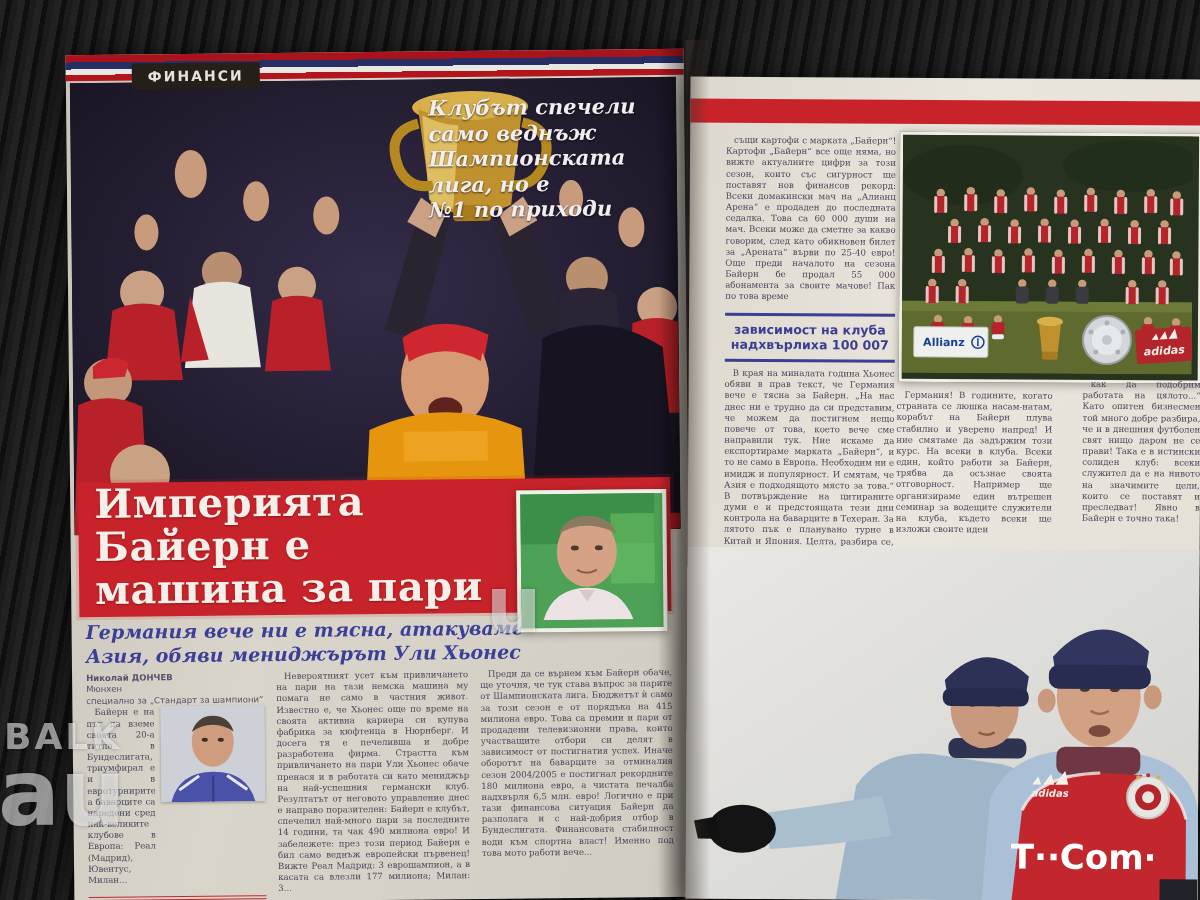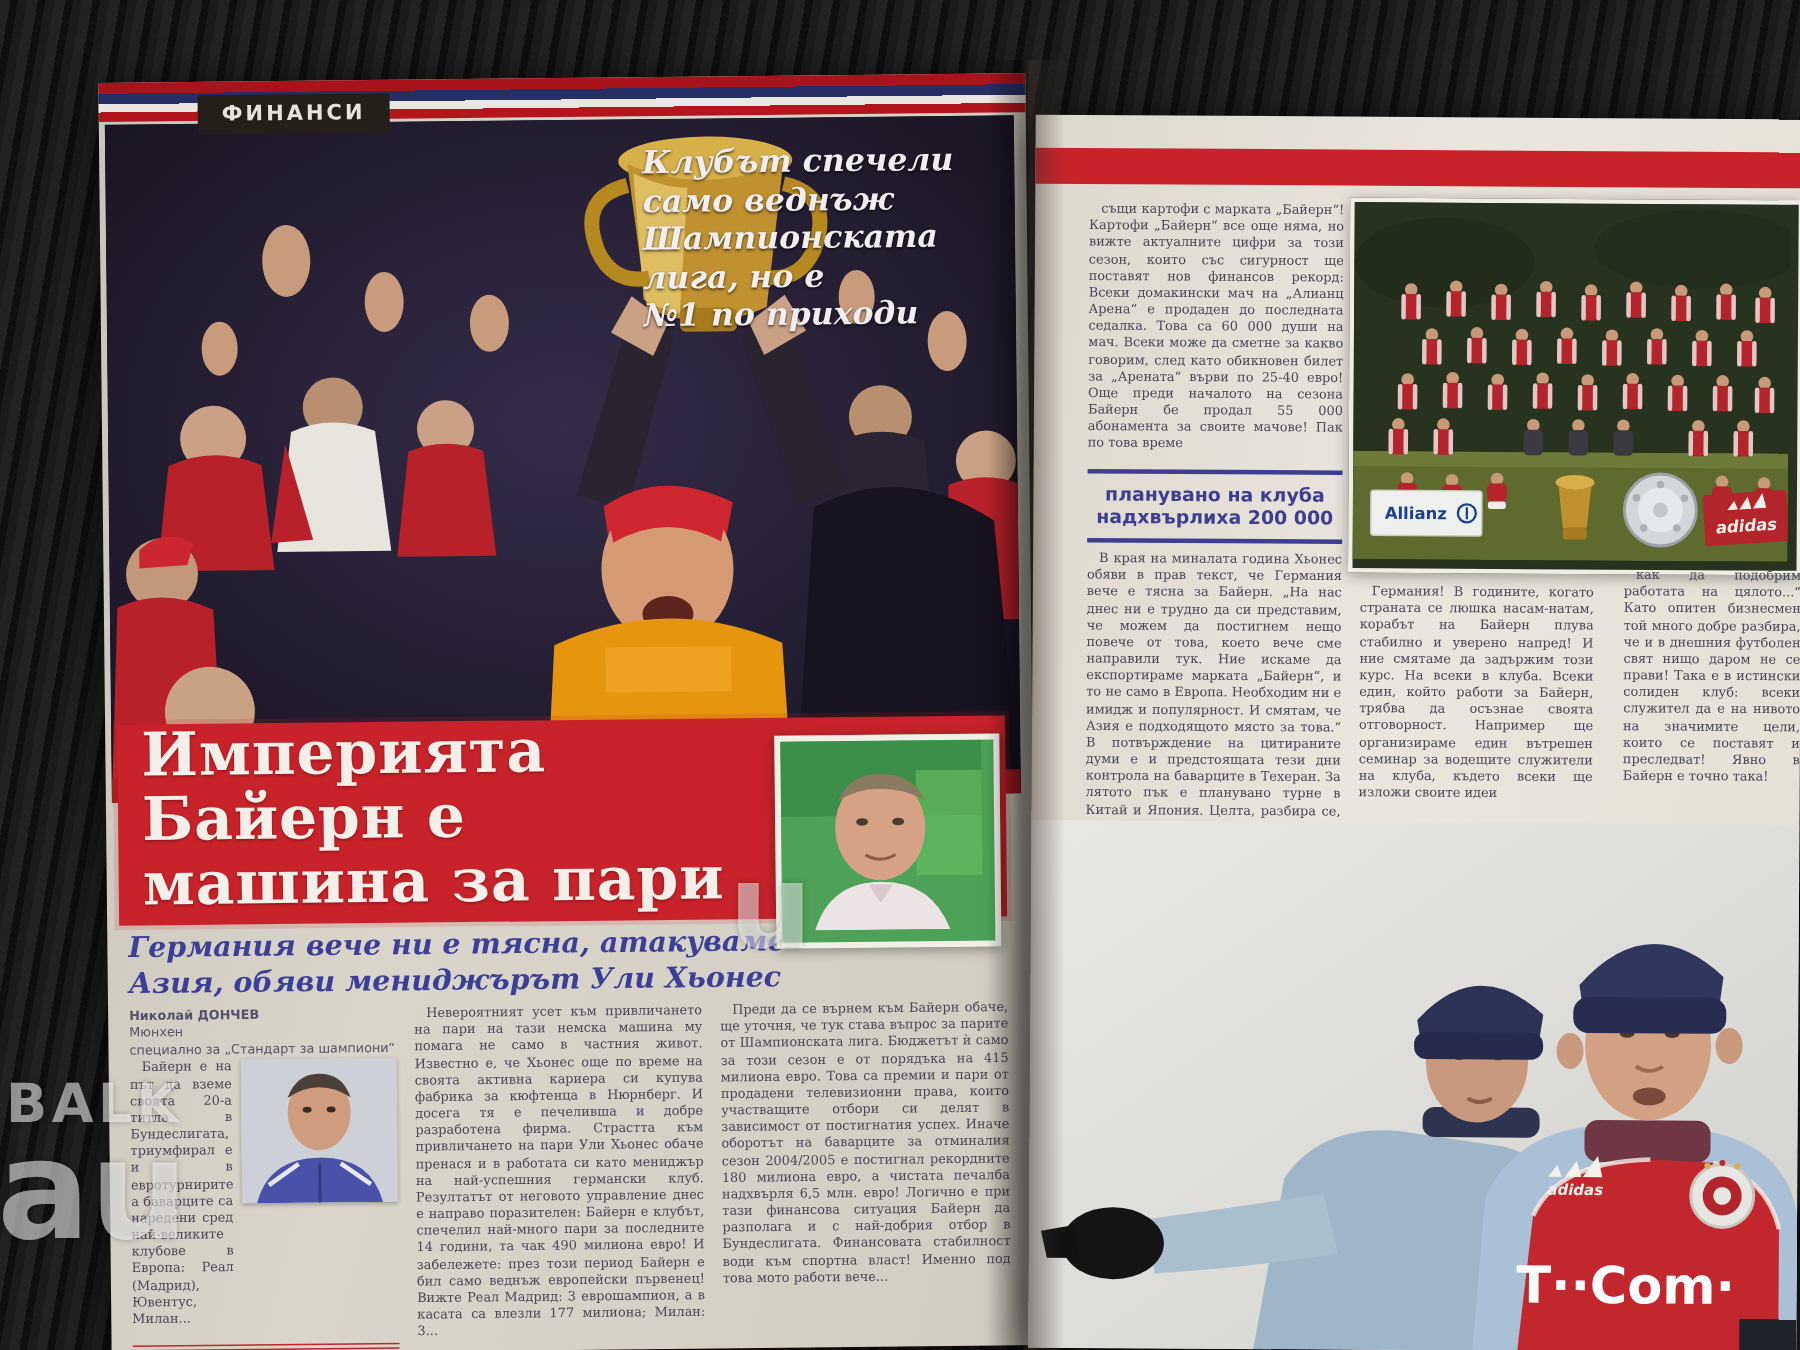--- a/index.html
+++ b/index.html
@@ -40,21 +40,21 @@
   .portrait{float:right;width:104px;height:96px;margin:0 0 4px 6px;background:#cfd0d4;box-shadow:0 1px 3px rgba(0,0,0,.3);}
   .rulebox{border-top:4px double #c0272e;border-bottom:4px double #c0272e;padding:5px 2px;margin:8px 0 5px 0;
     text-align:center;}
   .bluebox{border-top:3px solid #3d3e92;border-bottom:3px solid #3d3e92;padding:6px 2px;margin:7px 0 6px 0;text-align:center;}
   .bluebox .bl{color:#3d3e92;font-weight:bold;font-size:12.6px;line-height:1.25;font-family:"DejaVu Sans",sans-serif;}
   
   .redband{position:absolute;left:0;top:22px;width:100%;height:24px;background:#c8232a;}
   .rcol1{position:absolute;left:36px;top:58px;width:170px;height:640px;}
   .teamphoto{position:absolute;left:210px;top:54px;width:296px;height:244px;background:#27331f;
     border:3px solid #f0ede4;box-shadow:0 2px 10px rgba(0,0,0,.35);}
-  .rcol2{position:absolute;left:218px;top:312px;width:156px;height:152px;}
+  .rcol2{position:absolute;left:208px;top:312px;width:156px;height:152px;}
   .rcol3{position:absolute;left:394px;top:300px;width:118px;height:170px;overflow:hidden;}
   .training{position:absolute;left:0;top:470px;width:512px;height:352px;overflow:hidden;}
   
   .wm{position:absolute;z-index:60;color:rgba(255,255,255,.55);pointer-events:none;
     font-family:"DejaVu Sans",sans-serif;font-weight:bold;text-shadow:0 0 4px rgba(0,0,0,.25);}
   .wm1{left:4px;top:716px;font-size:36px;letter-spacing:3px;}
   .wm2{left:-2px;top:748px;font-size:92px;line-height:1;}
   .wm3{left:2px;top:842px;font-size:56px;line-height:1;color:rgba(255,255,255,.4);}
   .wm4{left:486px;top:560px;font-size:78px;color:rgba(255,255,255,.5);}
   svg{display:block;}
@@ -209,22 +209,22 @@
   </div>
 
   <div class="page page-right">
     <div class="redband"></div>
 
     <div class="rcol1">
       <div class="t">
           <p>същи картофи с марката „Байерн“! Картофи „Байерн“ все още няма, но вижте актуалните цифри за този сезон, които със сигурност ще поставят нов финансов рекорд: Всеки домакински мач на „Алианц Арена“ е продаден до последната седалка. Това са 60 000 души на мач. Всеки може да сметне за какво говорим, след като обикновен билет за „Арената“ върви по 25-40 евро! Още преди началото на сезона Байерн бе продал 55 000 абонамента за своите мачове! Пак по това време</p>
         </div>
       <div class="bluebox">
-        <div class="bl">планувано на клуба</div>
-        <div class="bl">надхвърлиха 200 000</div>
+        <div class="bl">зависимост на клуба</div>
+        <div class="bl">надхвърлиха 100 007</div>
       </div>
       <div class="t">
         <p>В края на миналата година Хьонес обяви в прав текст, че Германия вече е тясна за Байерн. „На нас днес ни е трудно да си представим, че можем да постигнем нещо повече от това, което вече сме направили тук. Ние искаме да експортираме марката „Байерн“, и то не само в Европа. Необходим ни е имидж и популярност. И смятам, че Азия е подходящото място за това.“ В потвърждение на цитираните думи е и предстоящата тези дни контрола на баварците в Техеран. За лятото пък е планувано турне в Китай и Япония. Целта, разбира се, са парите от телевизионни права, които в Германия вече не са достатъчни за ранга на Байерн. За сравнение - отборите от Острова печелят в това отношение почти двойно повече от немските.</p>
         <p>Ули Хьонес си е поставил мащабни цели за бъдещето на любимия си клуб. В отминалата събота от страниците на „Зюддойче Цайтунг“ той съобщи за най-новите планове на баварците: „Нашият клуб може да бъде един достоен пример за цяла</p>
       </div>
     </div>
 
     <div class="teamphoto">
       <svg width="290" height="238" viewBox="0 0 290 238">
         <defs>

